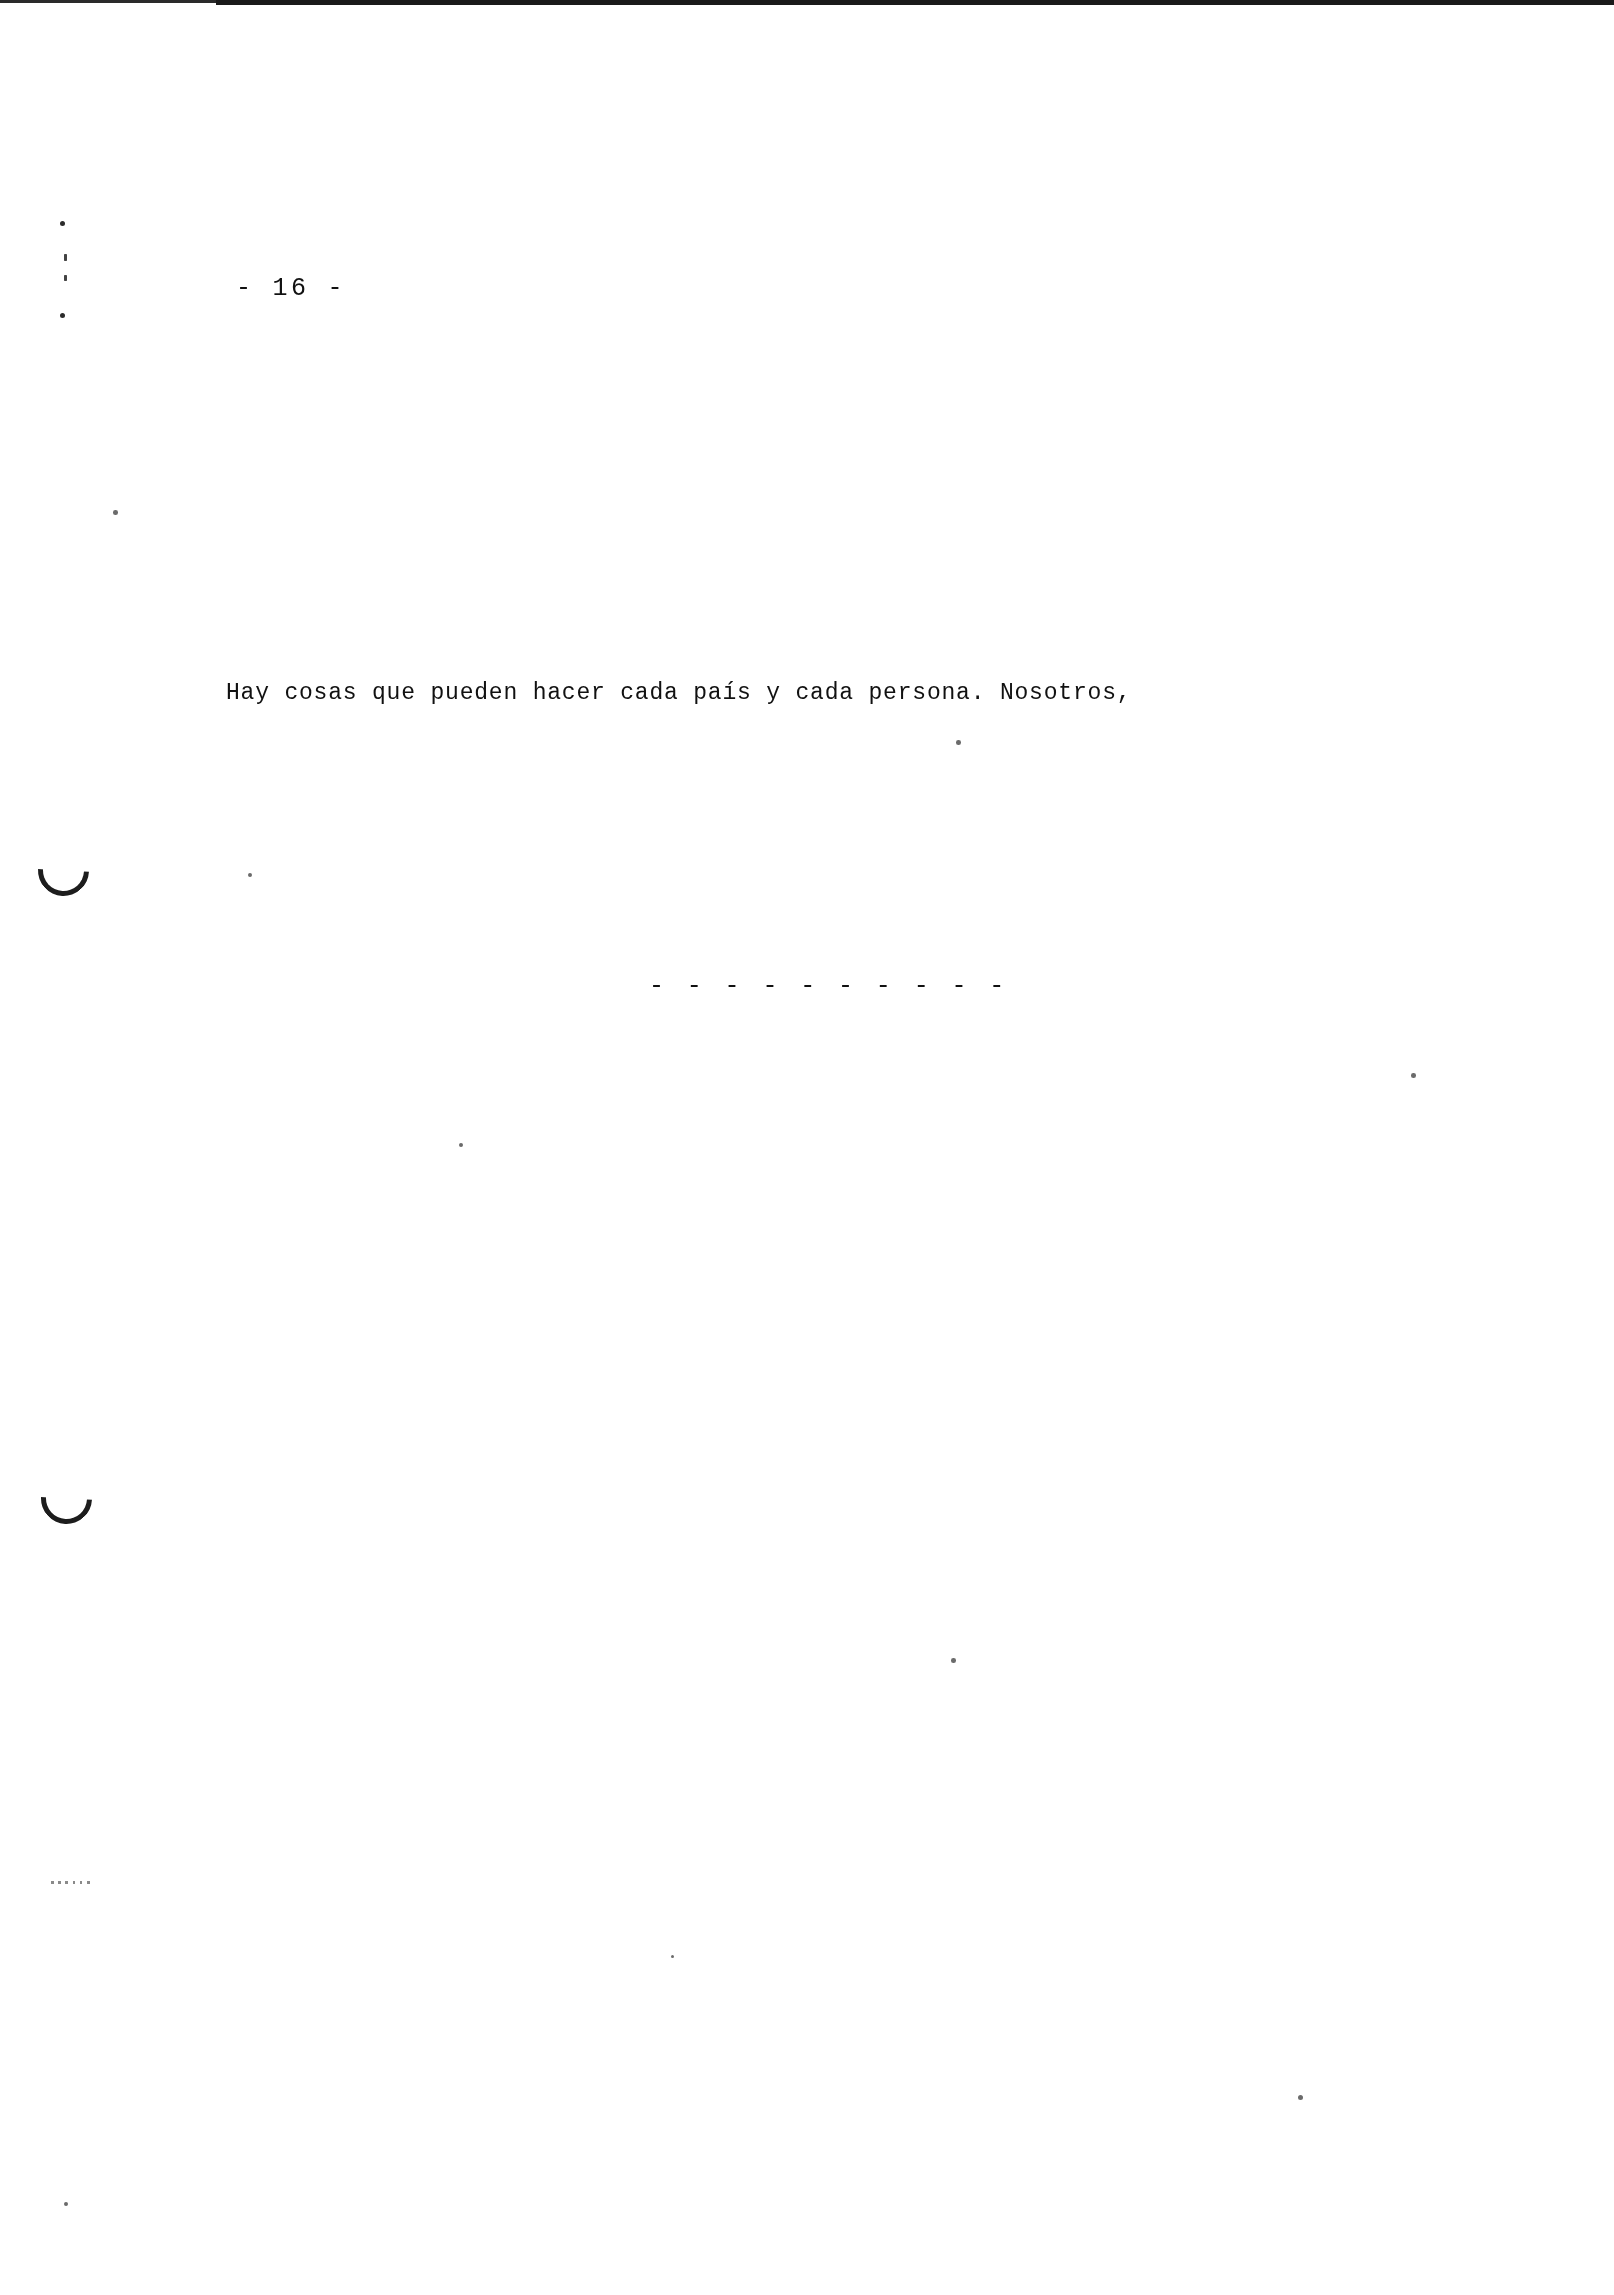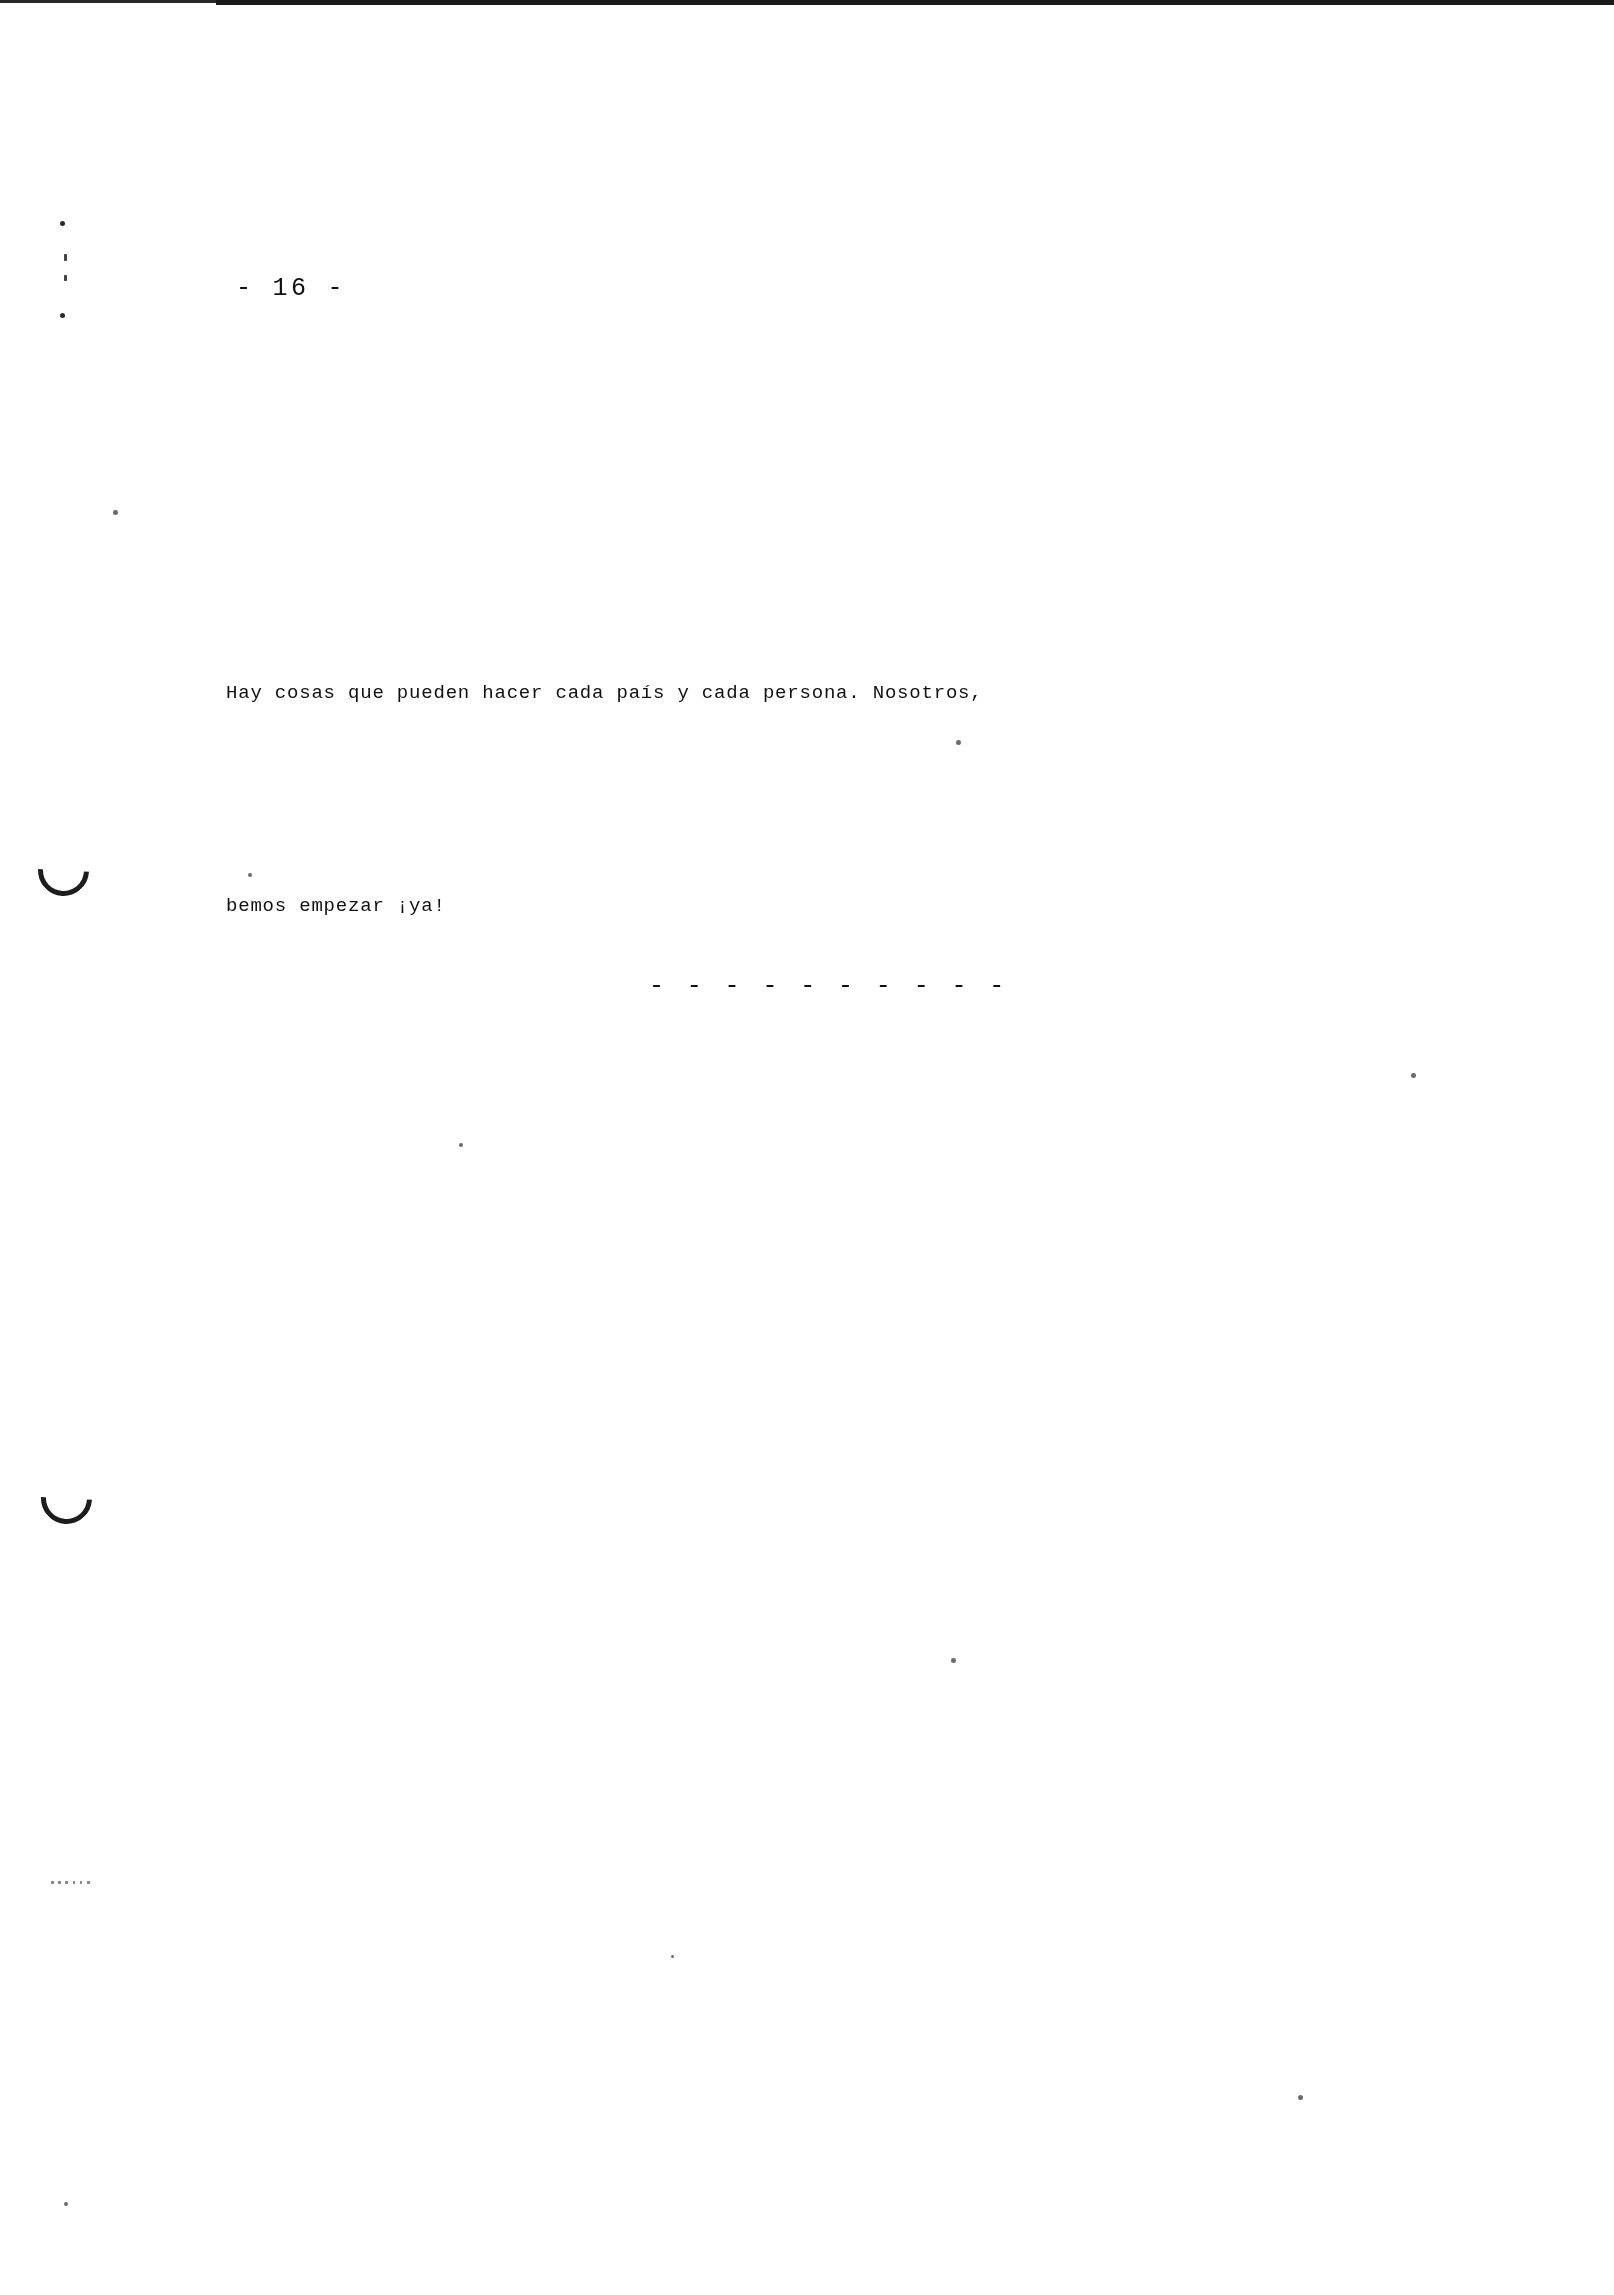--- a/index.html
+++ b/index.html
@@ -52,21 +52,21 @@
   .margin-dot.d2 { left: 64px; top: 254px; width: 3.3px; height: 7.2px; background:#444; border-radius:0.7px;}
   .margin-dot.d3 { left: 64px; top: 275px; width: 3.3px; height: 5.9px; background:#444; border-radius:0.7px;}
   .margin-dot.d4 { left: 60px; top: 313px; width: 5.2px; height: 5.2px; }
 
   
   .body-text {
     position: absolute;
     top: 516px;
     left: 226px;
     width: 1225px;
-    font-size: 19px;
+    font-size: 23px;
     line-height: 71px;
     letter-spacing: 0.8px;
     white-space: pre-wrap;
   }
   .body-text .line {
     display: block;
     height: 71px;
   }
 
   
@@ -127,21 +127,20 @@
 
 <div class="margin-dot d1"></div>
 <div class="margin-dot d2"></div>
 <div class="margin-dot d3"></div>
 <div class="margin-dot d4"></div>
 
 <div class="page-number">-  16  -</div>
 
 <div class="body-text">
   <span class="line">Hay cosas que pueden hacer cada país y cada persona. Nosotros,</span>
-  <span class="line">bemos empezar ¡ya!</span>
 </div>
 
 <div class="divider">- - - - - - - - - -</div>
 
 <div class="crescent c1"></div>
 <div class="crescent c2"></div>
 <div class="streak"></div>
 
 <div class="speck sp1"></div>
 <div class="speck sp2"></div>

